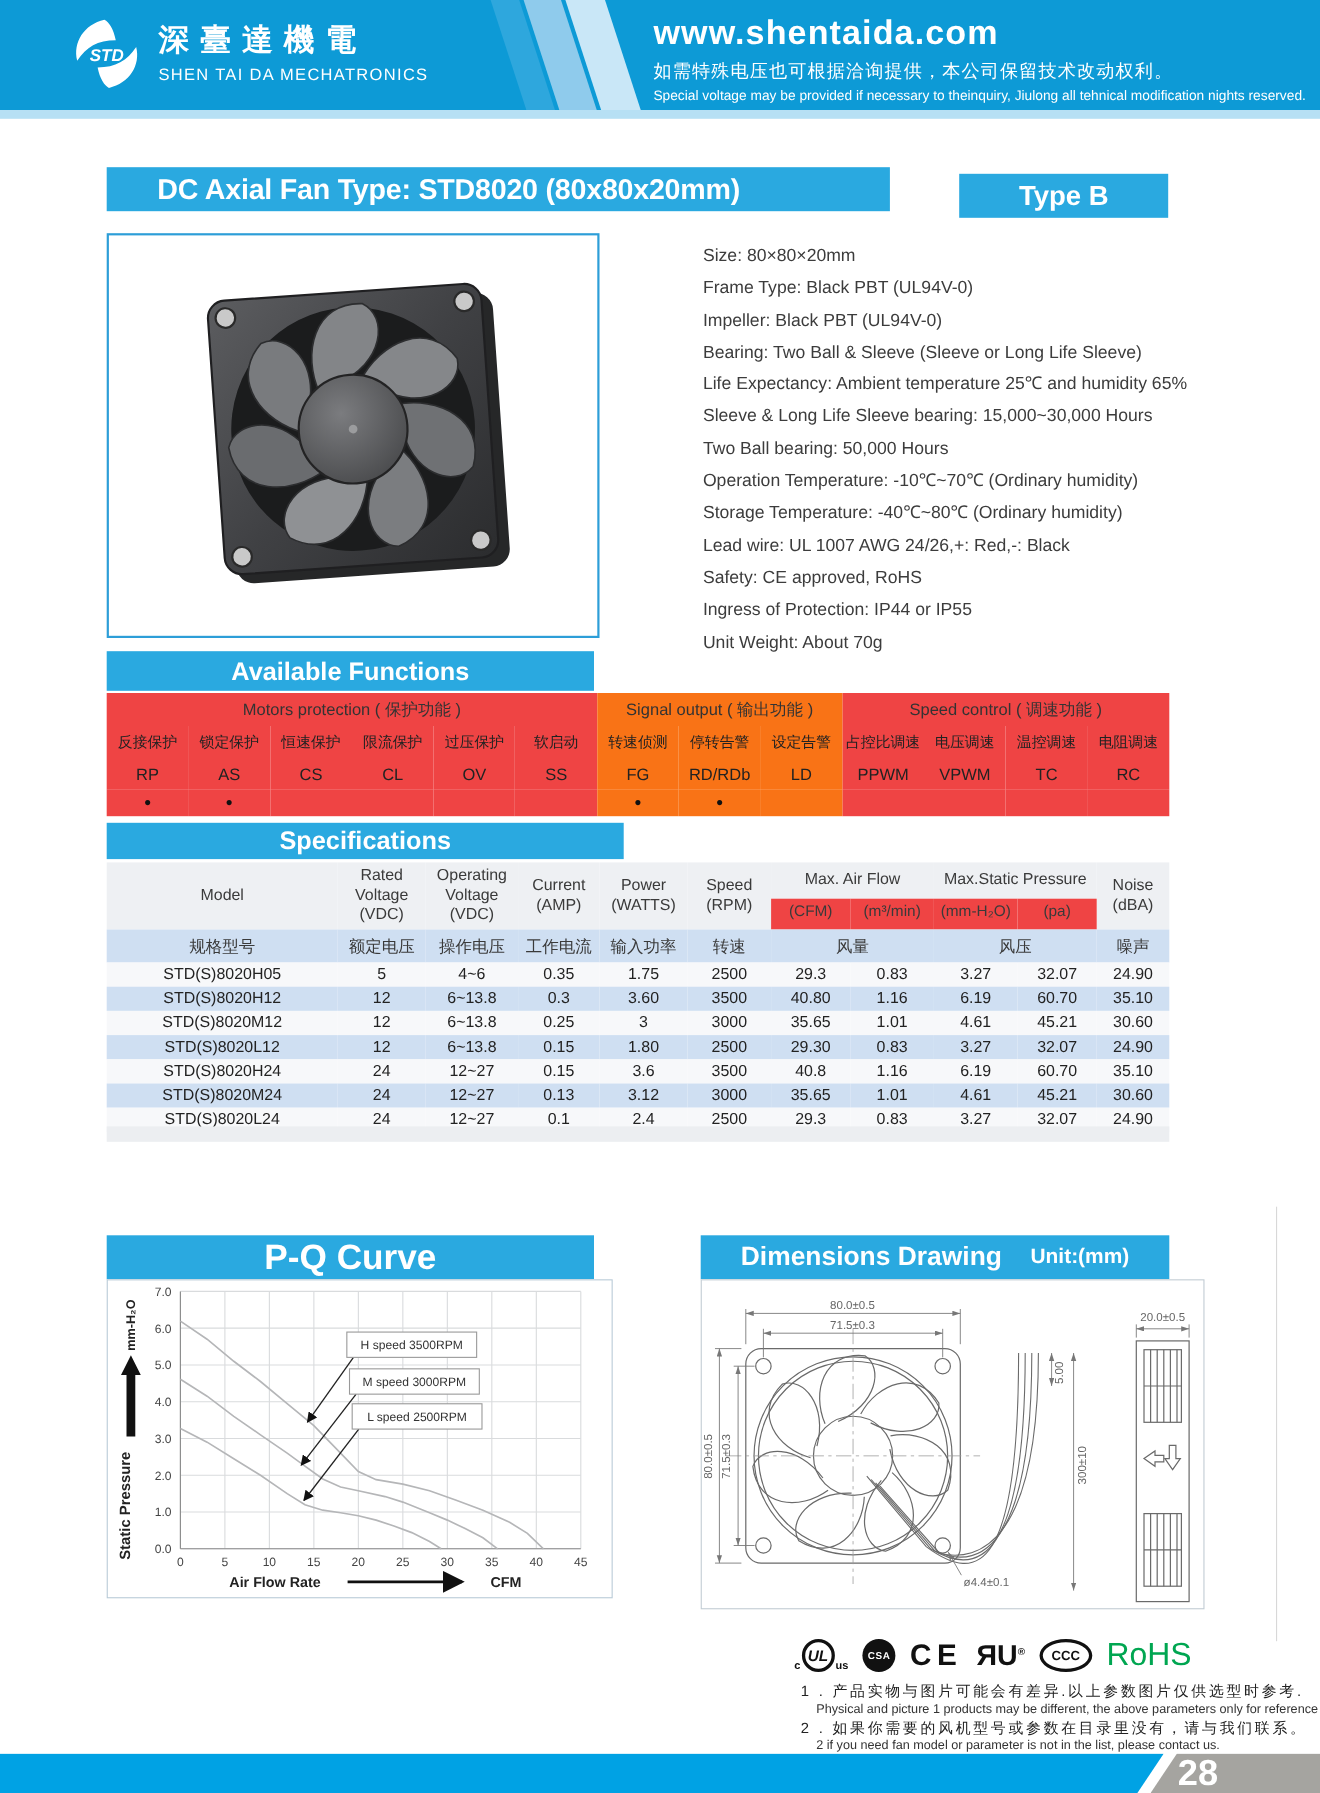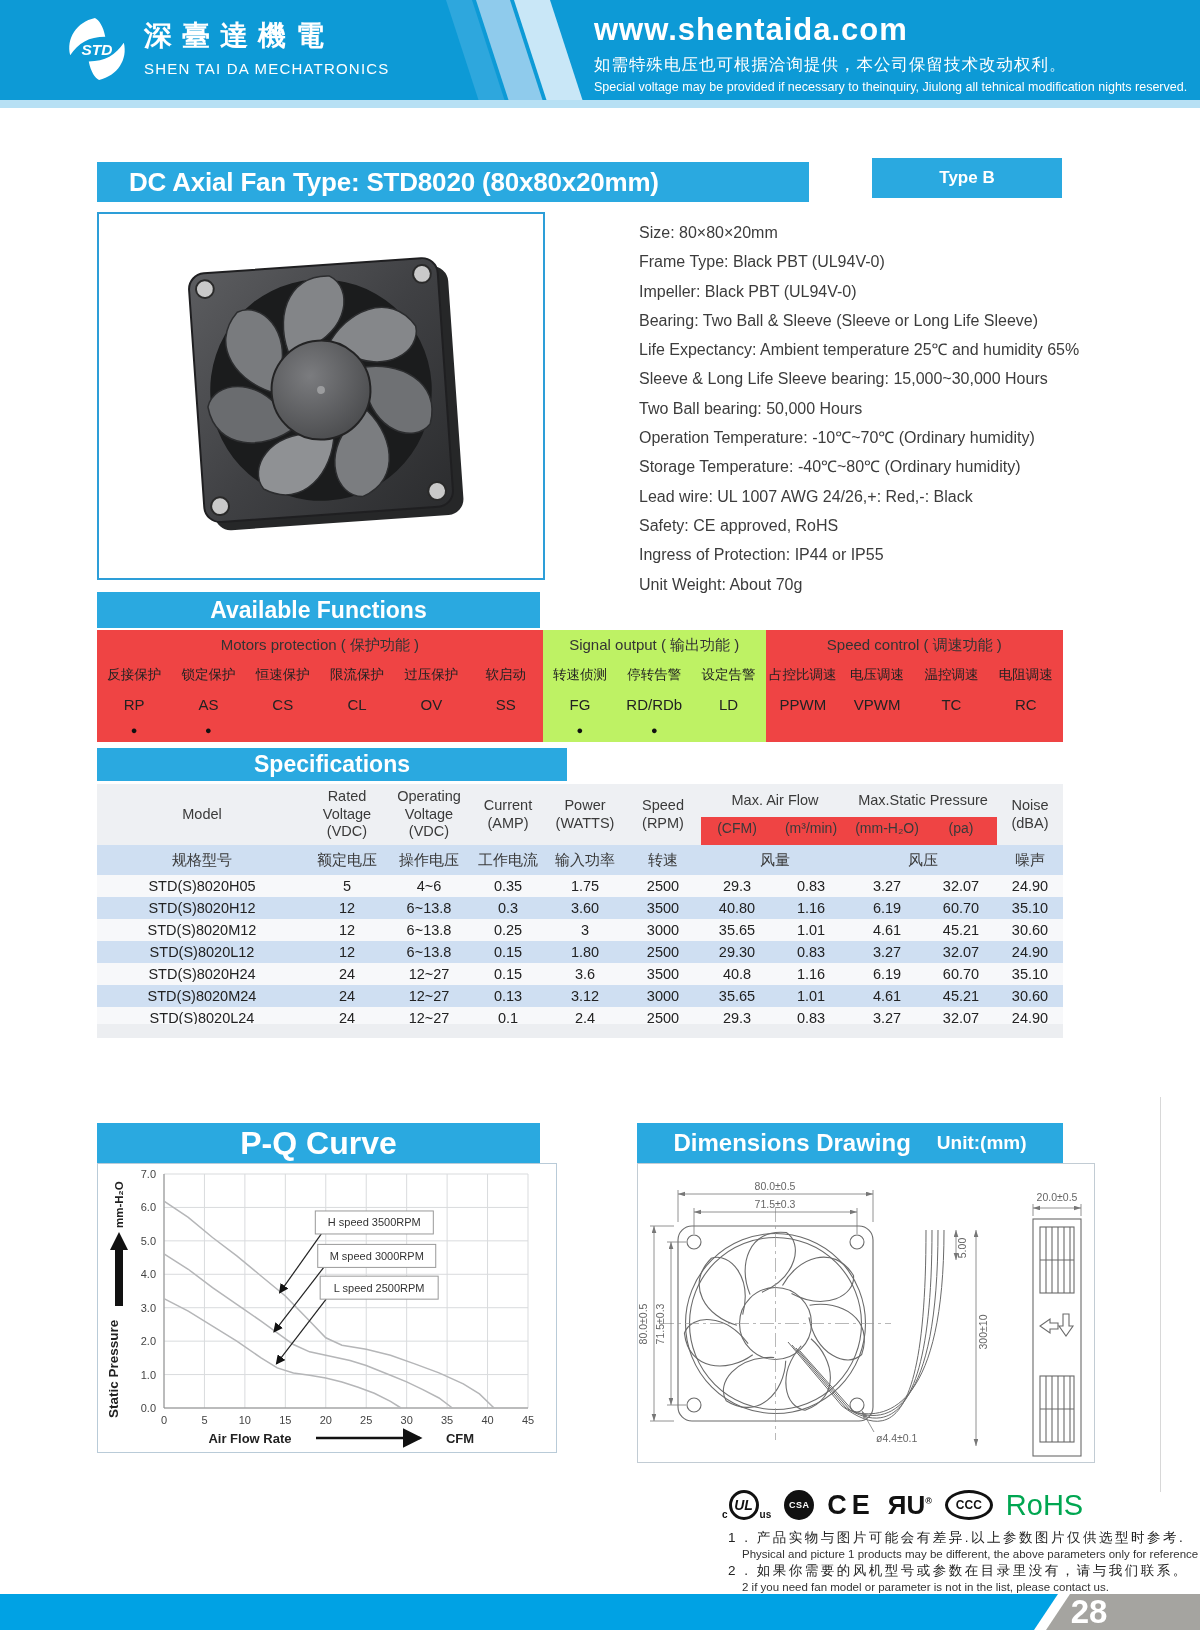--- a/index.html
+++ b/index.html
@@ -19,39 +19,39 @@
   .company-cn{color:#fff;font-size:28px;font-weight:bold;letter-spacing:10px;line-height:40px}
   .company-en{color:#fff;font-size:15px;letter-spacing:1.2px;margin-top:4px}
   .web-area{position:absolute;left:594px;top:12px;color:#fff}
   .website{font-size:31px;font-weight:bold;letter-spacing:1px}
   .hnote-cn{font-size:16.5px;margin-top:6px;letter-spacing:1px}
   .hnote-en{font-size:12.5px;margin-top:4px}
 
   
   .hbar{position:absolute;background:#2aa9e0;color:#fff;font-weight:bold;
         display:flex;align-items:center;justify-content:center}
-  .title-bar{left:97px;top:162px;width:712px;height:40px;font-size:26px;justify-content:flex-start;padding-left:32px;letter-spacing:-0.2px}
-  .type-bar{left:872px;top:158px;width:190px;height:40px;font-size:17px}
+  .title-bar{left:97px;top:152px;width:712px;height:40px;font-size:26px;justify-content:flex-start;padding-left:46px;letter-spacing:-0.2px}
+  .type-bar{left:872px;top:158px;width:190px;height:40px;font-size:25px}
   .functions-bar{left:97px;top:592px;width:443px;height:36px;font-size:23px}
   .specs-bar{left:97px;top:748px;width:470px;height:33px;font-size:23px}
   .pq-bar{left:97px;top:1123px;width:443px;height:40px;font-size:32px}
   .dim-bar{left:637px;top:1123px;width:426px;height:40px;font-size:24px;gap:26px}
   .dim-unit{font-size:19px}
 
   
   .photo-box{position:absolute;left:97px;top:212px;width:448px;height:368px;background:#fff;
              border:2px solid #2d9ed8;display:flex;align-items:center;justify-content:center}
   .spec-list{position:absolute;left:639px;top:218px;width:540px}
   .spec-line{font-size:16px;line-height:29.3px;color:#3c3c3c;white-space:nowrap}
 
   
   .functions-wrap{position:absolute;left:97px;top:630px}
   #functions-table{width:966px;border-collapse:collapse;table-layout:fixed}
   #functions-table td{text-align:center;vertical-align:middle}
-  .bgg{background:#ef4444}.bgb{background:#bef264}
+  .bgg{background:#ef4444}.bgb{background:#f97316}
   .fg{font-size:15px;color:#333;height:30px}
   .fa{font-size:15px;color:#222;height:28px}
   .fc{font-size:13.5px;color:#222;height:30px}
   .fd{font-size:11px;color:#111;height:24px}
 
   
   .spec-wrap{position:absolute;left:97px;top:784px}
   #spec-table{width:966px;border-collapse:collapse;table-layout:fixed;text-align:center}
   #spec-table th{font-weight:normal;color:#3a3a3a}
   .en-head th{background:#eef0f3;font-size:14.5px;line-height:1.22;padding:4px 0}

